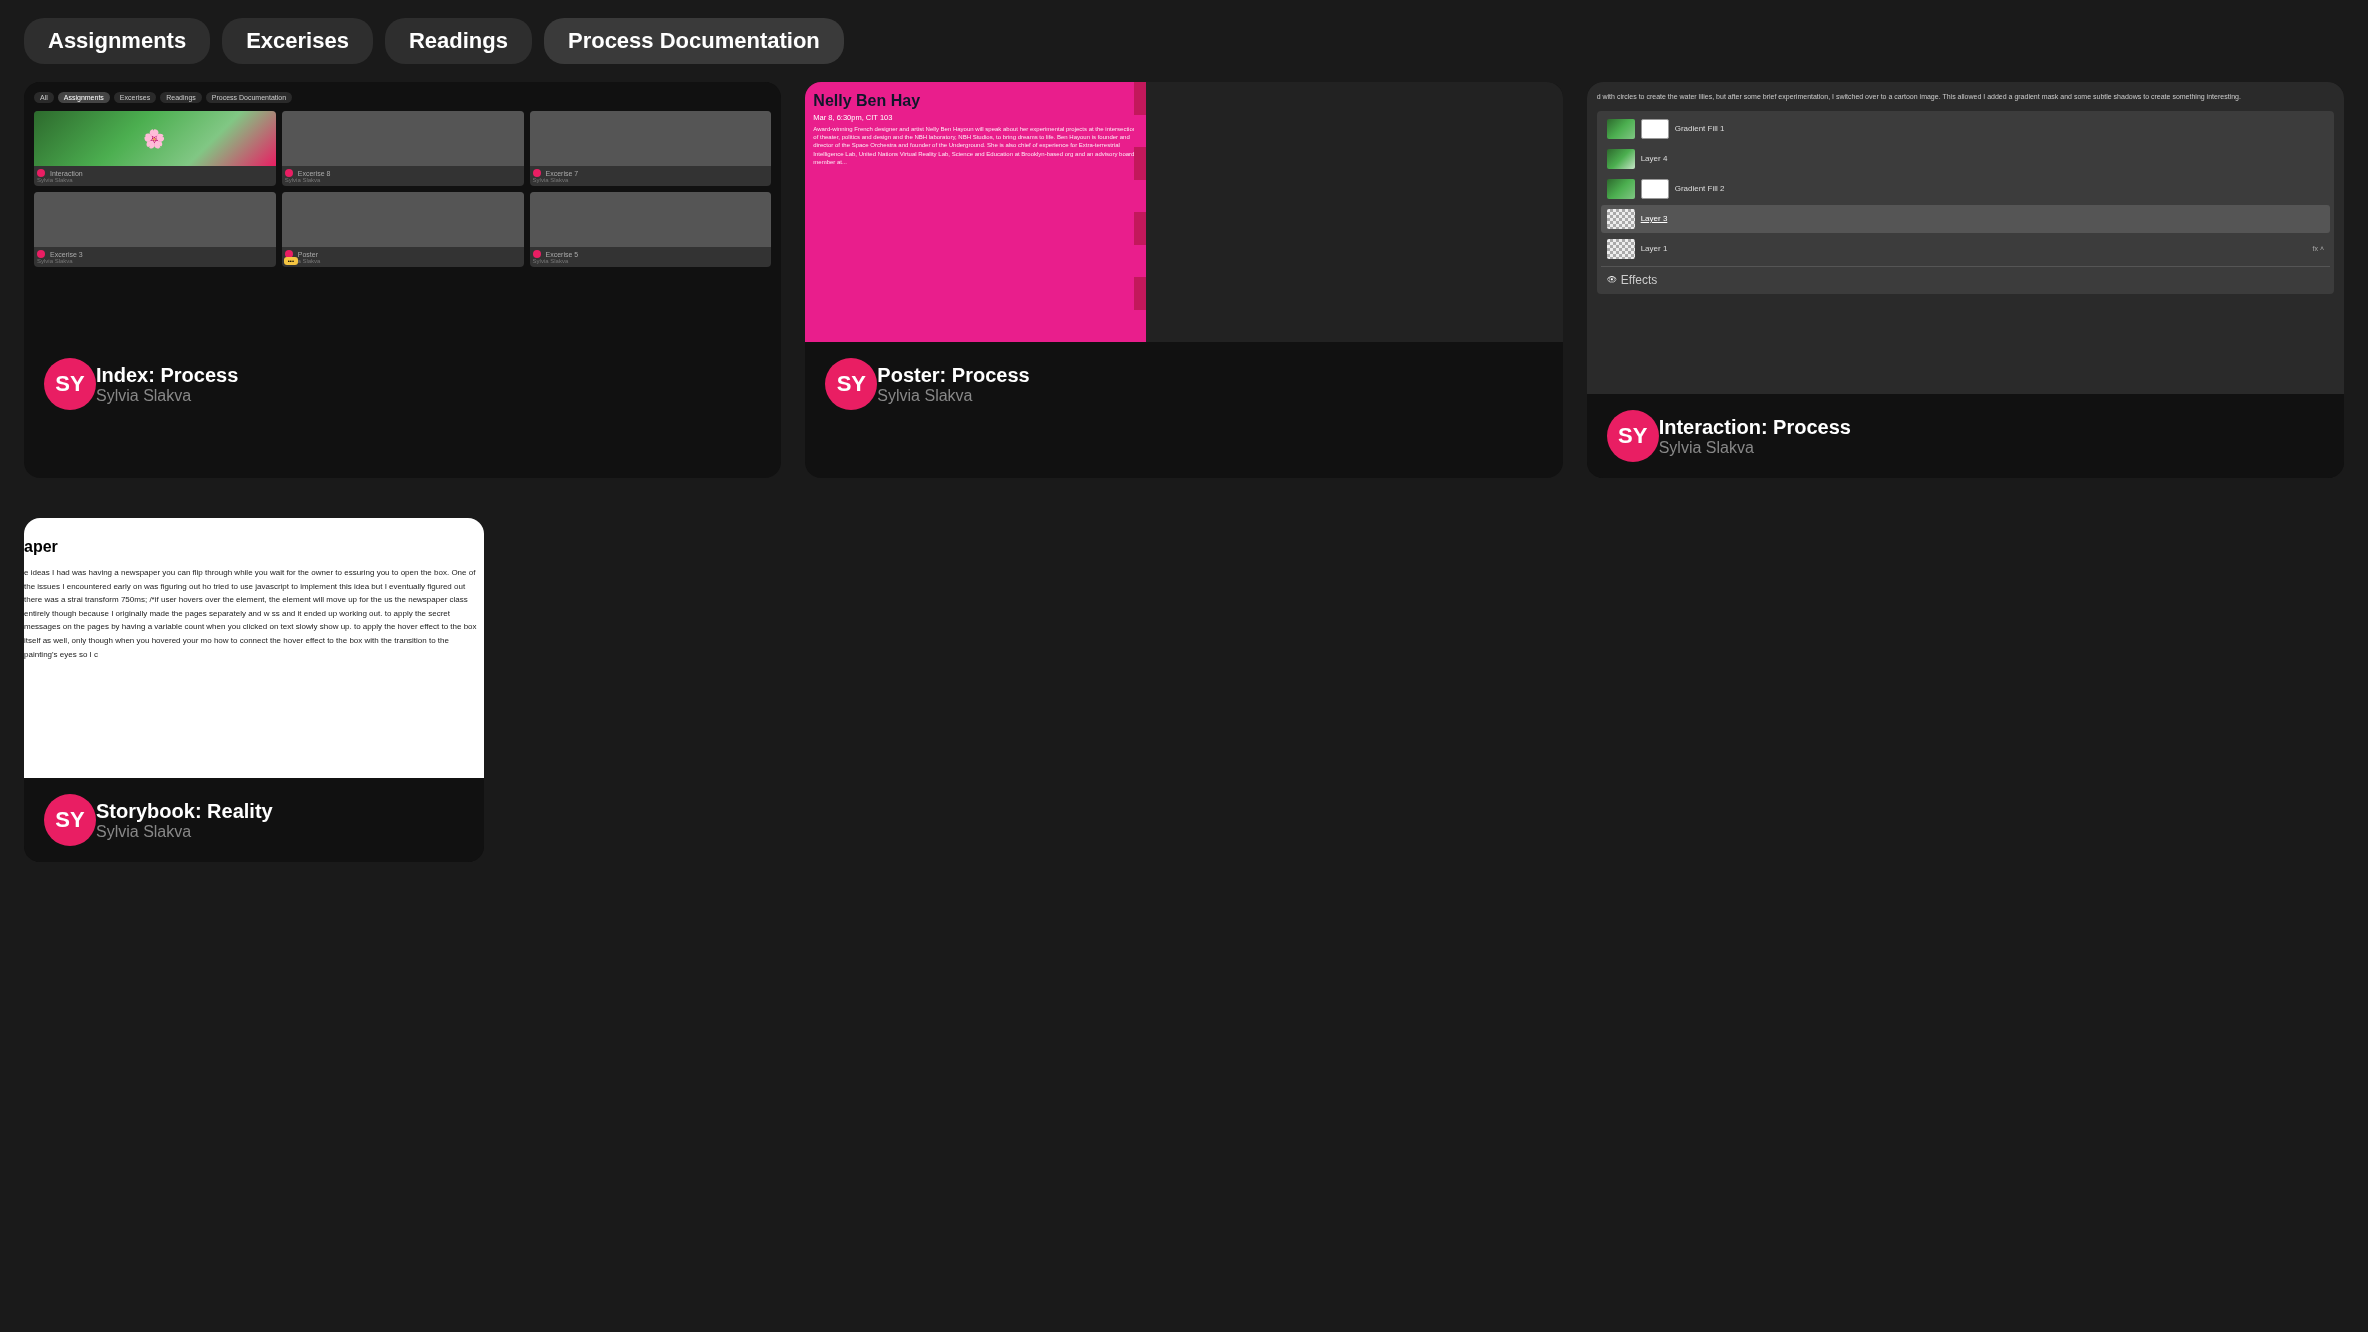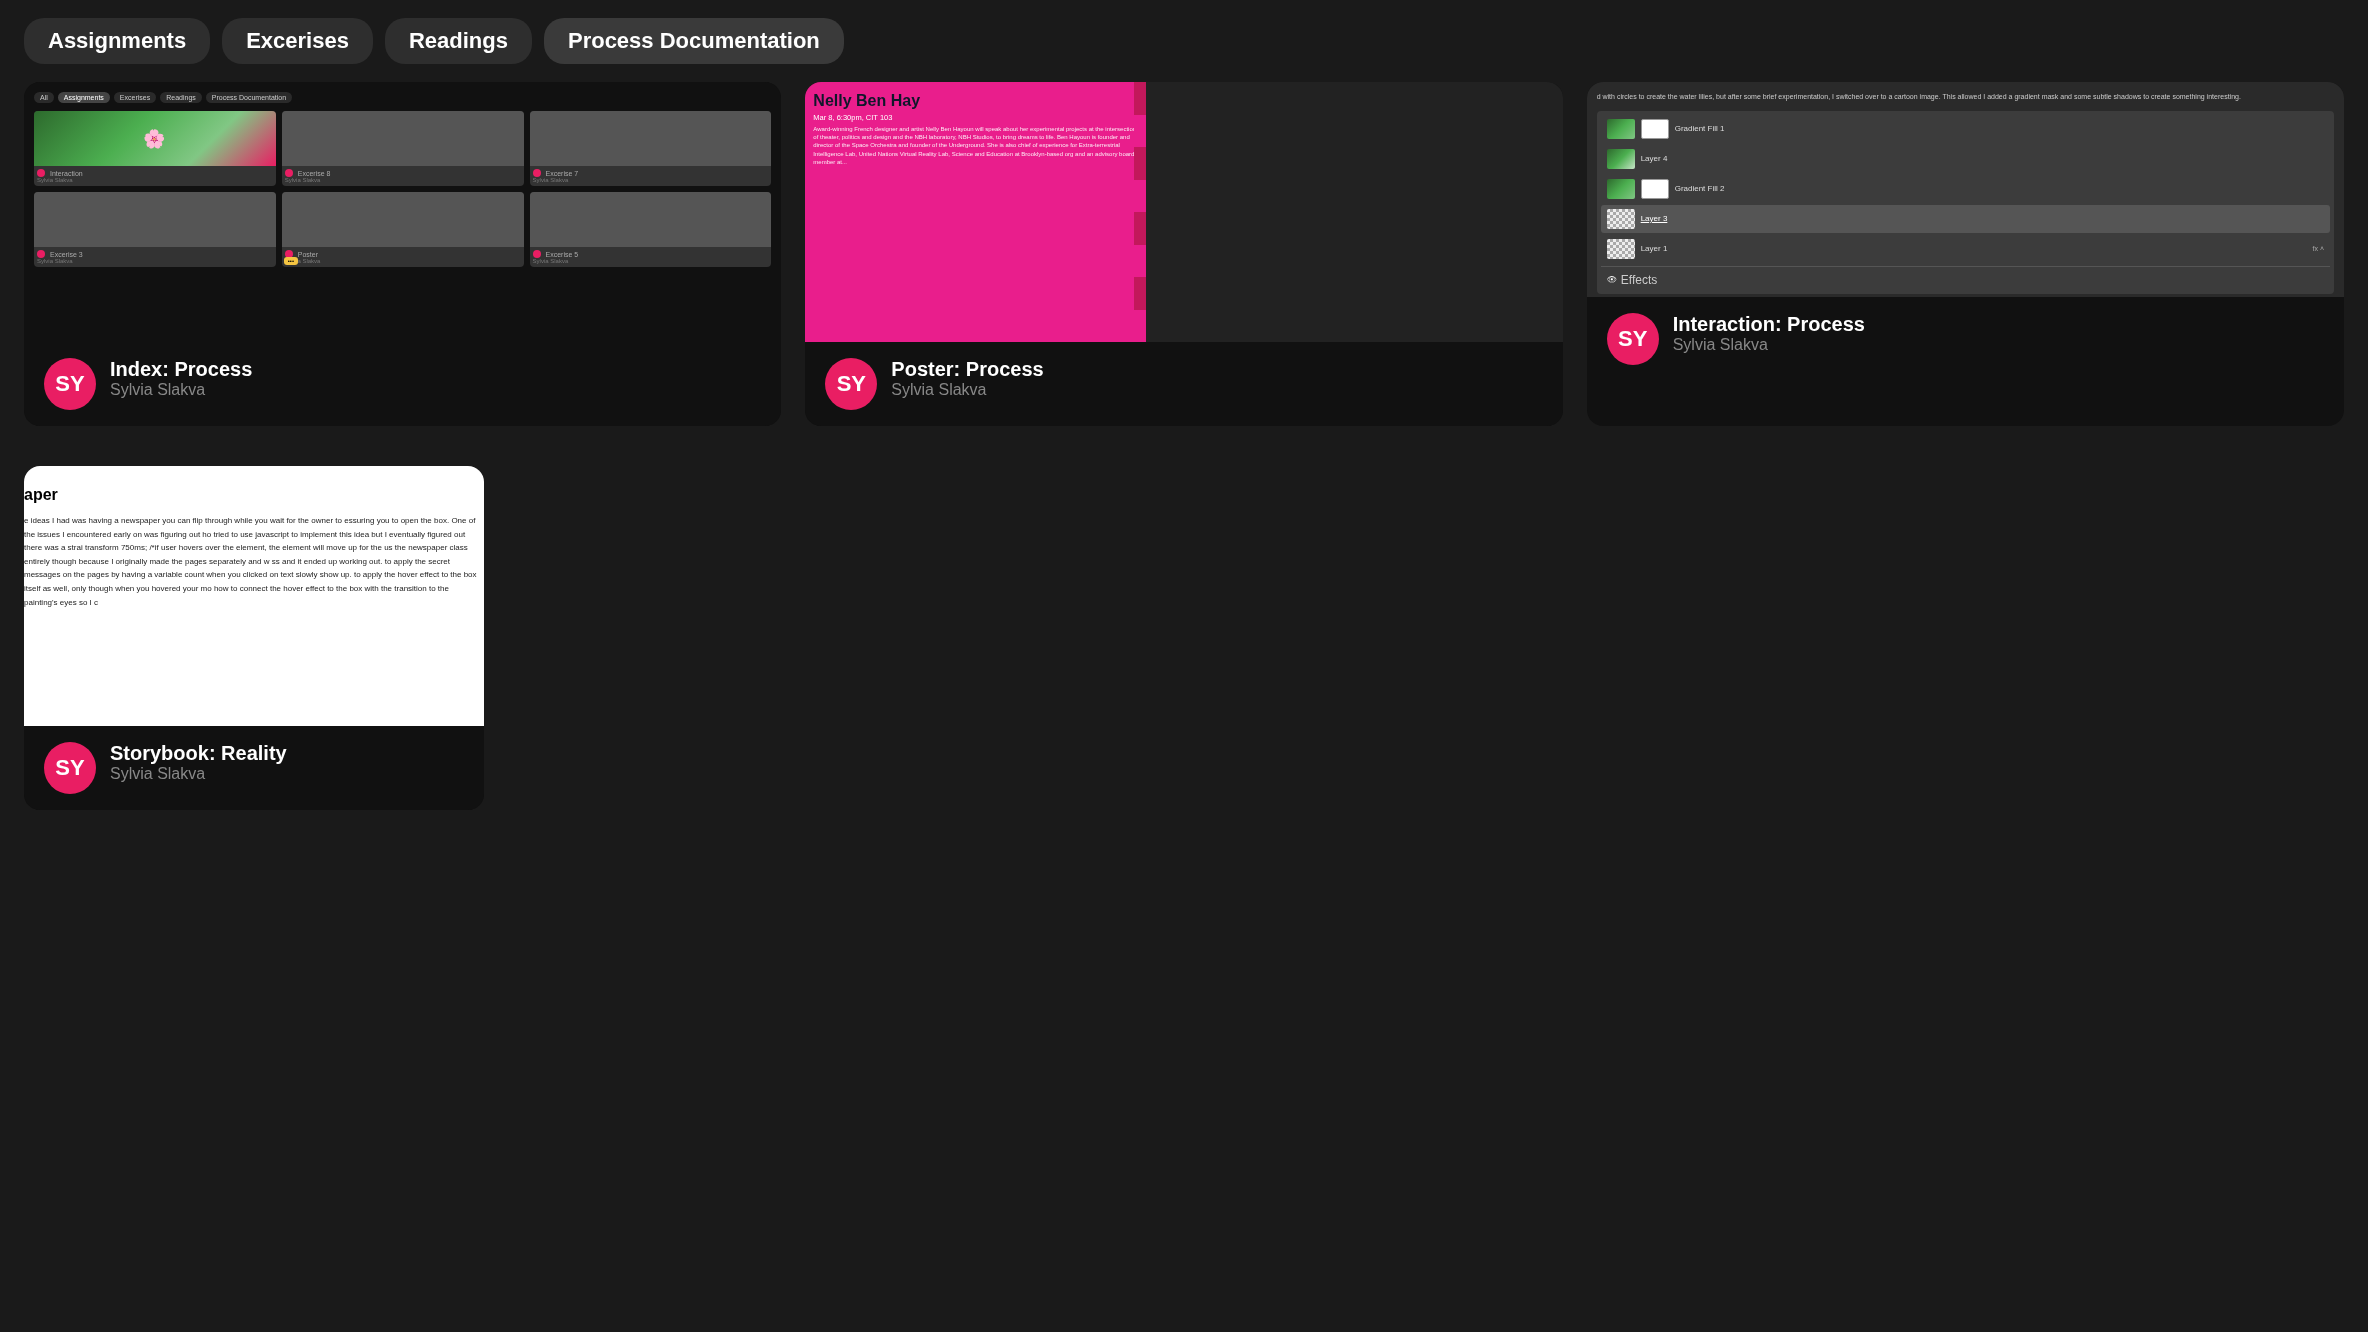--- a/index.html
+++ b/index.html
@@ -221,21 +221,21 @@
     .stripe {
       flex: 1;
       background: #c2185b;
     }
     .stripe:nth-child(even) {
       background: #e91e8c;
     }
 
     
     .interaction-preview {
-      height: 215px;
+      height: 312px;
       background: #2a2a2a;
       padding: 10px;
       overflow: hidden;
       position: relative;
     }
     .interaction-text-top {
       font-size: 7px;
       color: #ccc;
       line-height: 1.5;
       margin-bottom: 8px;
@@ -321,21 +321,21 @@
     }
     .storybook-body {
       font-size: 8px;
       color: #222;
       line-height: 1.7;
     }
 
     
     .card-footer {
       display: flex;
-      gap: 14px;
+      align-items: center;
       padding: 16px 20px;
       background: #111;
     }
     .avatar {
       width: 52px;
       height: 52px;
       border-radius: 50%;
       background: #e91e63;
       display: flex;
       align-items: center;

